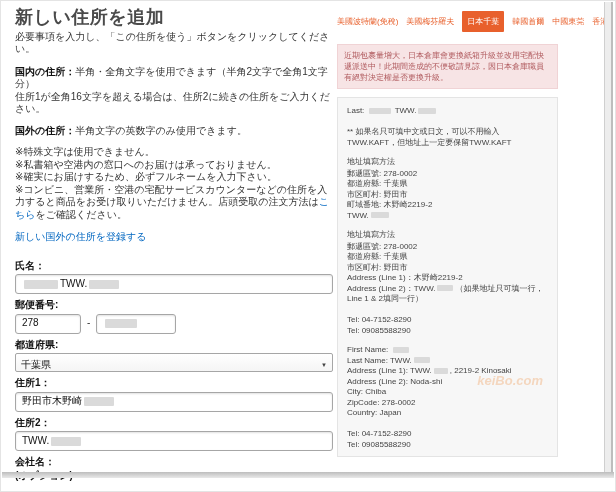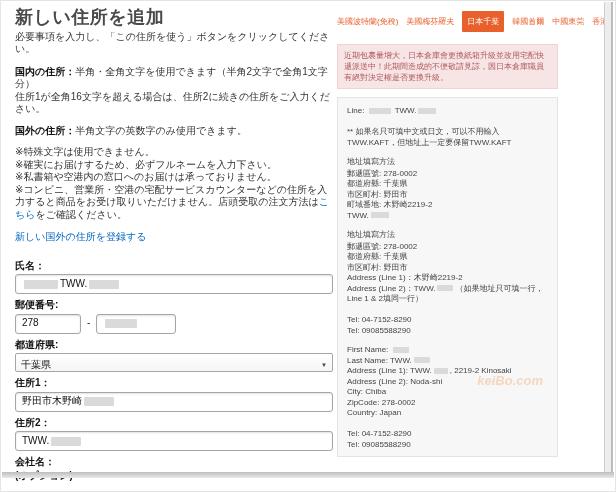--- a/index.html
+++ b/index.html
@@ -78,22 +78,22 @@
       <b>国内の住所：</b><span>半角・全角文字を使用できます（半角2文字で全角1文字分）</span><br>
       <span>住所1が全角16文字を超える場合は、住所2に続きの住所をご入力ください。</span>
     </p>
 
     <p class="para">
       <b>国外の住所：</b><span>半角文字の英数字のみ使用できます。</span>
     </p>
 
     <div class="notes" id="notes">
         <div class="nrow"><span>※特殊文字は使用できません。</span></div>
+        <div class="nrow"><span>※私書箱や空港内の窓口へのお届けは承っておりません。</span></div>
         <div class="nrow"><span>※確実にお届けするため、必ずフルネームを入力下さい。</span></div>
-        <div class="nrow"><span>※私書箱や空港内の窓口へのお届けは承っておりません。</span></div>
         <div class="nrow"><span>※コンビニ、営業所・空港の宅配サービスカウンターなどの住所を入力すると商品をお受け取りいただけません。店頭受取の注文方法は</span><span class="blue">こちら</span><span>をご確認ください。</span></div>
       </div>
 
     <a class="blue foreign-link">新しい国外の住所を登録する</a>
 
     <div id="fields">
         <div class="field">
           <div class="flabel">氏名：</div>
           <div class="tbox">
             <span class="mask" style="width: 34px;"></span>
@@ -148,21 +148,21 @@
         <span class="tab">美國梅芬羅夫</span>
         <span class="tab active">日本千葉</span>
         <span class="tab">韓國首爾</span>
         <span class="tab">中國東莞</span>
         <span class="tab">香港</span>
       </div>
     <div class="notice">近期包裹量增大，日本倉庫會更換紙箱升級並改用宅配快遞派送中！此期間造成的不便敬請見諒，因日本倉庫職員有絕對決定權是否更換升級。</div>
     <div class="graybox">
       <div id="panel-sections">
           <div class="sec">
-            <div class="prow"><span>Line: </span><span class="mask" style="width: 22px;"></span><span> TWW.</span><span class="mask" style="width: 18px;"></span></div>
+            <div class="prow"><span>Last: </span><span class="mask" style="width: 22px;"></span><span> TWW.</span><span class="mask" style="width: 18px;"></span></div>
             <div class="prow"></div>
             <div class="prow"><span>** 如果名只可填中文或日文，可以不用輸入TWW.KAFT，但地址上一定要保留TWW.KAFT</span></div>
           </div>
           <div class="sec">
             <div class="hdr">地址填寫方法</div>
             <div class="prow"><span>郵遞區號: 278-0002</span></div>
             <div class="prow"><span>都道府縣: 千葉県</span></div>
             <div class="prow"><span>市区町村: 野田市</span></div>
             <div class="prow"><span>町域番地: 木野崎2219-2</span></div>
             <div class="prow"><span>TWW.</span><span class="mask" style="width: 18px;"></span></div>

